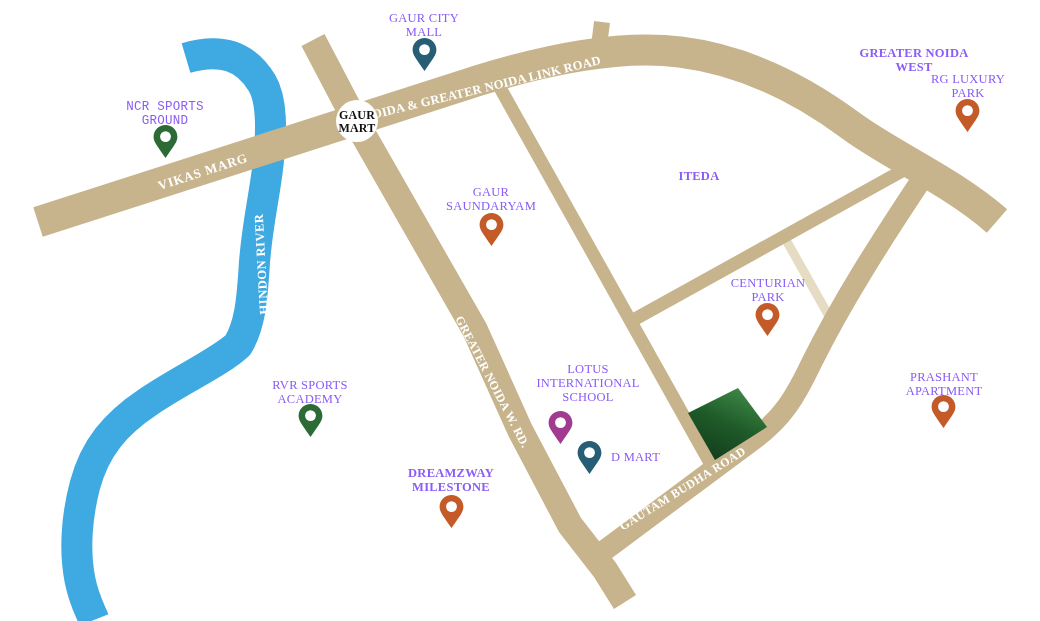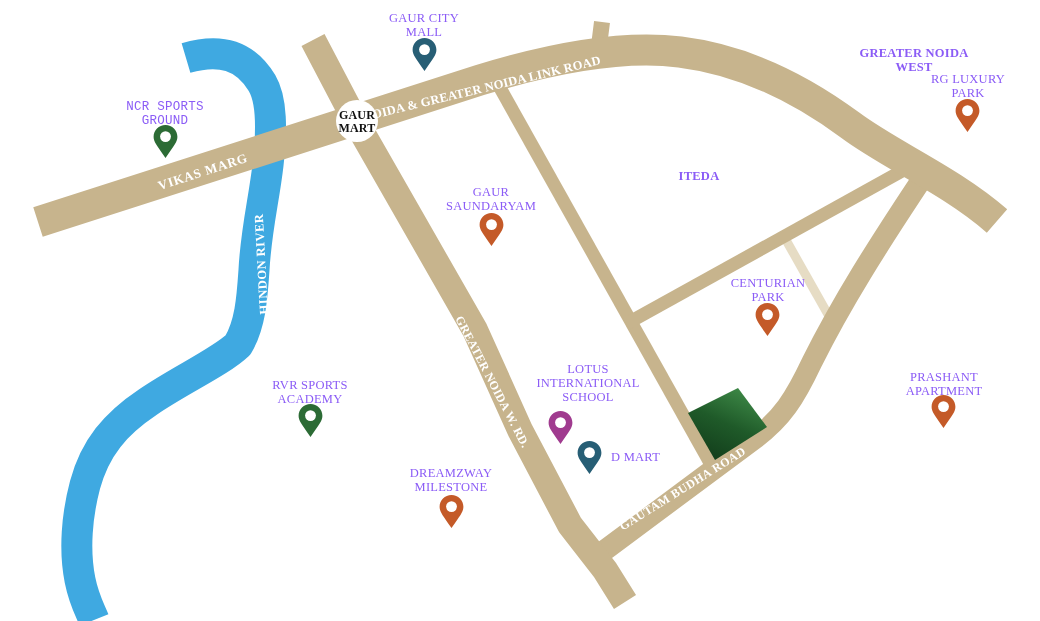--- a/index.html
+++ b/index.html
@@ -102,21 +102,21 @@
     <span class="ln">ACADEMY</span>
   </div>
   <div class="loc-label" style="left:572px;top:362px;margin-left:16px;">
     <span class="ln">LOTUS</span>
     <span class="ln">INTERNATIONAL</span>
     <span class="ln">SCHOOL</span>
   </div>
   <div class="loc-label" style="left:611px;top:450px;transform:none;text-align:left;">
     <span class="ln">D MART</span>
   </div>
-  <div class="loc-label" style="left:451px;top:466px;">
+  <div class="loc-label" style="left:451px;top:466px;font-weight:bold;">
     <span class="ln">DREAMZWAY</span>
     <span class="ln">MILESTONE</span>
   </div>
   <div class="loc-label" style="left:944px;top:370px;">
     <span class="ln">PRASHANT</span>
     <span class="ln">APARTMENT</span>
   </div>
 
   <svg class="pin" style="left:411px;top:37px;" width="27" height="35" viewBox="0 0 27 35">
     <path d="M13.5 1 C6.8 1 1.6 6.2 1.6 12.8 C1.6 17.6 4.4 21 13.5 34 C22.6 21 25.4 17.6 25.4 12.8 C25.4 6.2 20.2 1 13.5 1 Z" fill="#275e75"></path>

